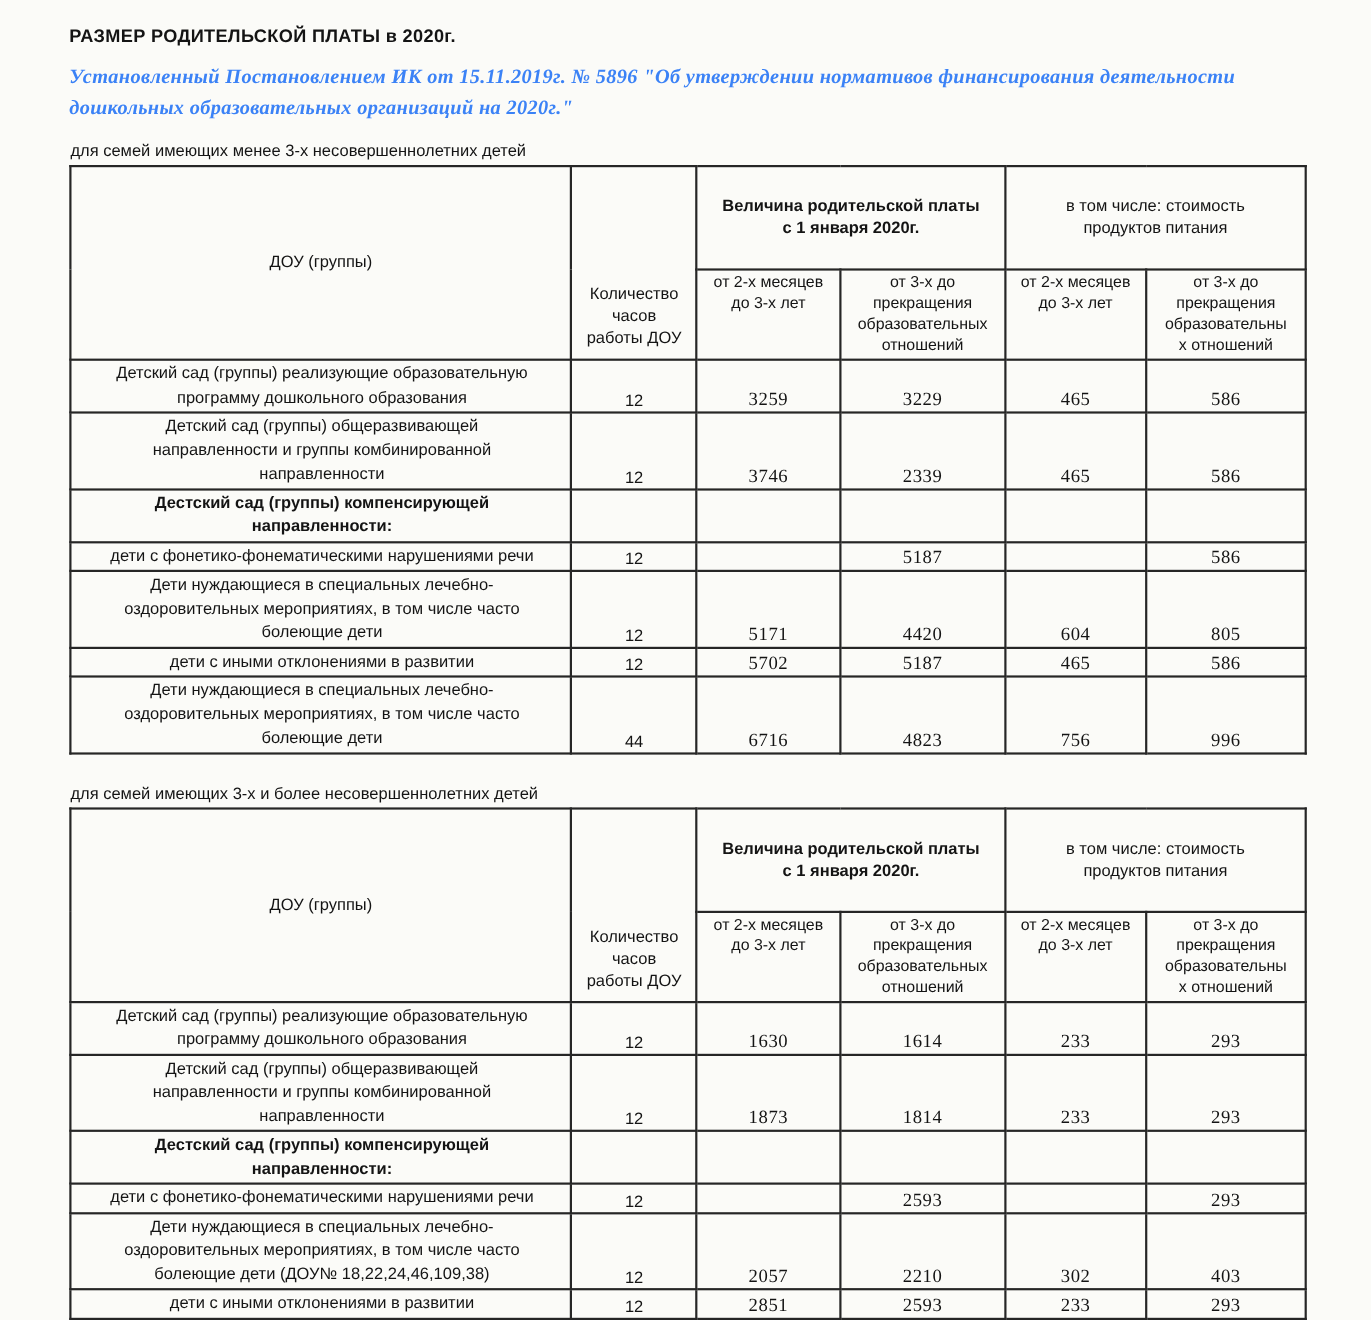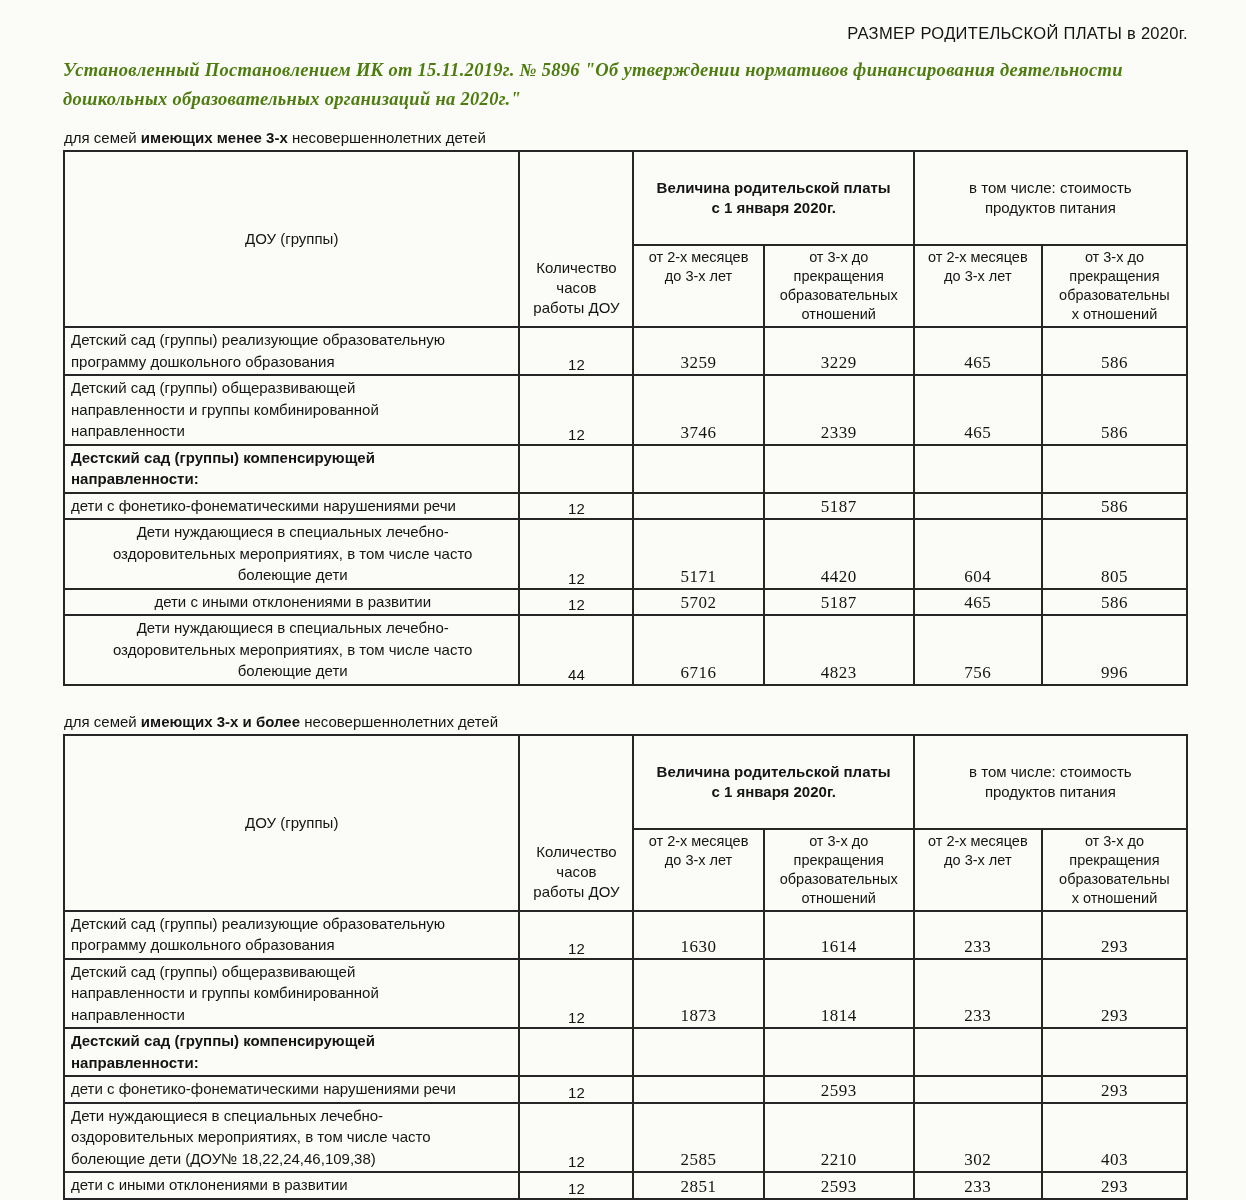--- a/index.html
+++ b/index.html
@@ -7,43 +7,43 @@
   body {
     height: 1200px;
     background: #fbfbf8;
     color: #141414;
     font-family: "Liberation Sans", sans-serif;
     overflow: hidden;
   }
   .page { padding: 24px 58px 0 63px; }
 
   .doc-title {
-    text-align: right;
-    font-weight: normal;
+    text-align: left;
+    font-weight: bold;
     font-size: 16.5px;
     letter-spacing: .3px;
     margin-bottom: 13px;
   }
   .doc-subtitle {
     font-family: "Liberation Serif", serif;
     font-style: italic;
     font-weight: bold;
     font-size: 18.5px;
     line-height: 29px;
     letter-spacing: .3px;
-    color: #4d7c0f;
+    color: #3b82f6;
     white-space: pre-line;
     margin-bottom: 14px;
   }
   .section-label {
     font-size: 15px;
     margin: 0 0 2px 1px;
     line-height: 20px;
   }
-  .section-label .bold-part { font-weight: bold; margin-top: 25px; }
+  .section-label .bold-part { font-weight: normal; margin-top: 25px; }
 
   .section-spacer { height: 26px; }
 
   table {
     width: 100%;
     border-collapse: collapse;
     table-layout: fixed;
   }
   th, td { border: 2px solid #262626; }
 
@@ -56,21 +56,21 @@
   }
   th.h-dou   { vertical-align: middle; }
   th.h-hours { vertical-align: bottom; padding-bottom: 8px; }
   th.h-group { height: 94px; vertical-align: middle; padding: 20px 6px; margin-left: 48px; }
   th.h-group.bold { font-weight: bold; }
   th.h-sub   { height: 78px; vertical-align: top; padding: 2px 0; font-size: 14.5px; line-height: 19px; }
 
   tbody td.lbl {
     white-space: pre-line;
     vertical-align: top;
-    text-align: left;
+    text-align: center;
     font-size: 15px;
     line-height: 21.5px;
     padding: 1px 4px 2px 6px;
   }
   tbody td.lbl.ac { text-align: center; }
   tbody td.lbl.b  { font-weight: bold; }
   tbody td.num {
     text-align: center;
     vertical-align: bottom;
     padding-bottom: 1px;
@@ -266,21 +266,21 @@
           <td class="num val"></td>
           <td class="num val">2593</td>
           <td class="num val"></td>
           <td class="num val">293</td>
         </tr>
         <tr>
           <td class="lbl">Дети нуждающиеся в специальных лечебно-
 оздоровительных мероприятиях, в том числе часто
 болеющие дети (ДОУ№ 18,22,24,46,109,38)</td>
           <td class="num hrs">12</td>
-          <td class="num val">2585</td>
+          <td class="num val">2057</td>
           <td class="num val">2210</td>
           <td class="num val">302</td>
           <td class="num val">403</td>
         </tr>
         <tr>
           <td class="lbl"> дети с иными отклонениями в развитии</td>
           <td class="num hrs">12</td>
           <td class="num val">2851</td>
           <td class="num val">2593</td>
           <td class="num val">233</td>

